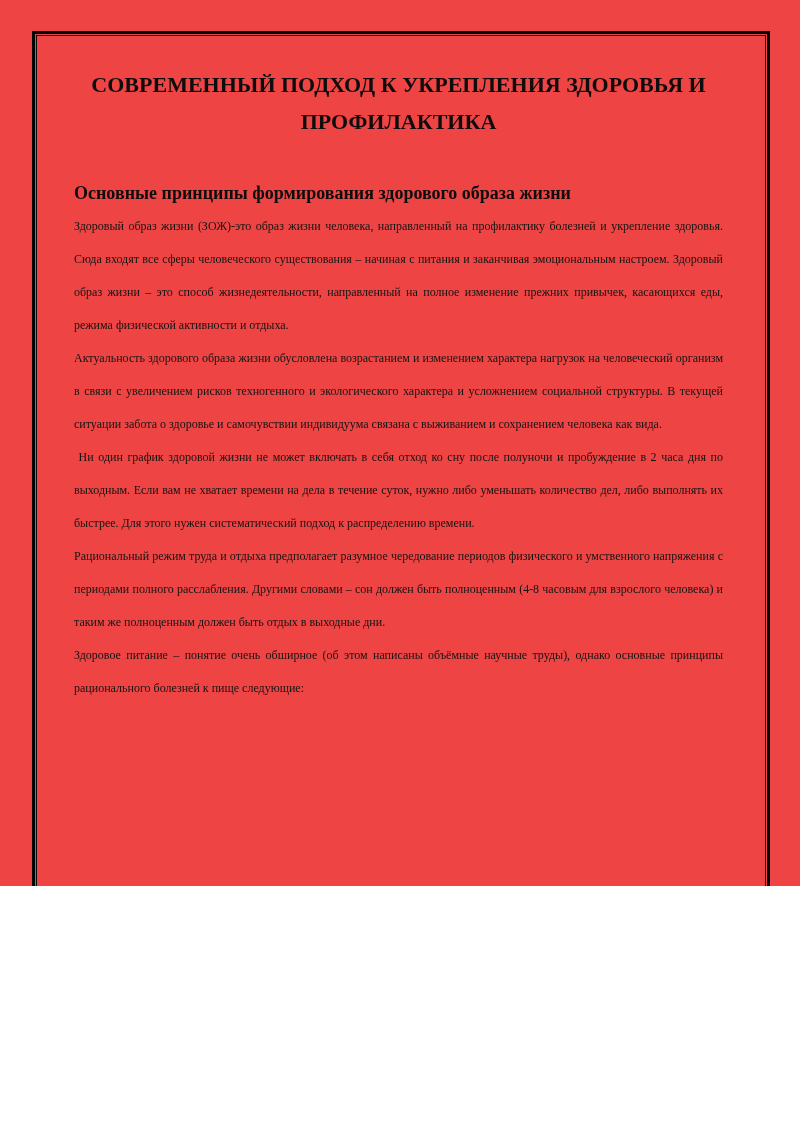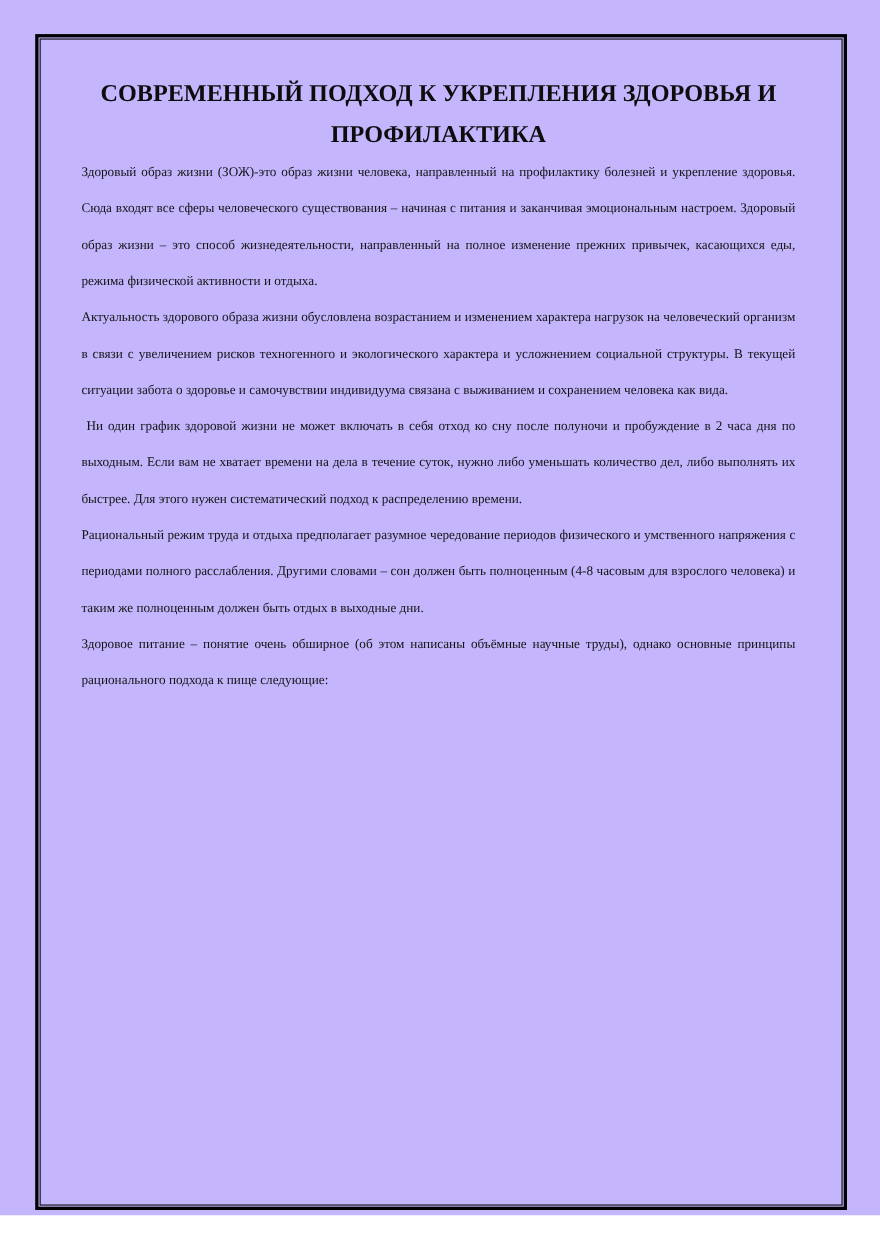--- a/index.html
+++ b/index.html
@@ -3,22 +3,22 @@
 <meta charset="utf-8">
 <style>
   html, body {
     margin: 0;
     padding: 0;
     background: #ffffff;
   }
   .page {
     position: relative;
     width: 800px;
-    height: 1105px;
-    background: #c4b5fd;
+    height: 886px;
+    background: #ef4444;
     overflow: hidden;
     font-family: "Liberation Serif", serif;
     color: #111111;
   }
   .frame-outer {
     position: absolute;
     left: 32px;
     top: 31px;
     width: 738px;
     height: 1069px;
@@ -69,21 +69,22 @@
   }
 </style>
 </head>
 <body>
 
 <div class="page">
   <div class="frame-outer">
     <div class="frame-inner">
       <div class="content">
         <h1 class="doc-title">СОВРЕМЕННЫЙ ПОДХОД К УКРЕПЛЕНИЯ ЗДОРОВЬЯ И ПРОФИЛАКТИКА</h1>
+        <h2 class="section-heading">Основные принципы формирования здорового образа жизни</h2>
         <p class="body-par">Здоровый образ жизни (ЗОЖ)-это образ жизни человека, направленный на профилактику болезней и укрепление здоровья. Сюда входят все сферы человеческого существования – начиная с питания и заканчивая эмоциональным настроем. Здоровый образ жизни – это способ жизнедеятельности, направленный на полное изменение прежних привычек, касающихся еды, режима физической активности и отдыха.</p>
         <p class="body-par">Актуальность здорового образа жизни обусловлена возрастанием и изменением характера нагрузок на человеческий организм в связи с увеличением рисков техногенного и экологического характера и усложнением социальной структуры. В текущей ситуации забота о здоровье и самочувствии индивидуума связана с выживанием и сохранением человека как вида.</p>
         <p class="body-par">&nbsp;Ни один график здоровой жизни не может включать в себя отход ко сну после полуночи и пробуждение в 2 часа дня по выходным. Если вам не хватает времени на дела в течение суток, нужно либо уменьшать количество дел, либо выполнять их быстрее. Для этого нужен систематический подход к распределению времени.</p>
         <p class="body-par">Рациональный режим труда и отдыха предполагает разумное чередование периодов физического и умственного напряжения с периодами полного расслабления. Другими словами – сон должен быть полноценным (4-8 часовым для взрослого человека) и таким же полноценным должен быть отдых в выходные дни.</p>
-        <p class="body-par">Здоровое питание – понятие очень обширное (об этом написаны объёмные научные труды), однако основные принципы рационального подхода к пище следующие:</p>
+        <p class="body-par">Здоровое питание – понятие очень обширное (об этом написаны объёмные научные труды), однако основные принципы рационального болезней к пище следующие:</p>
       </div>
     </div>
   </div>
 </div>
 
 </body></html>

